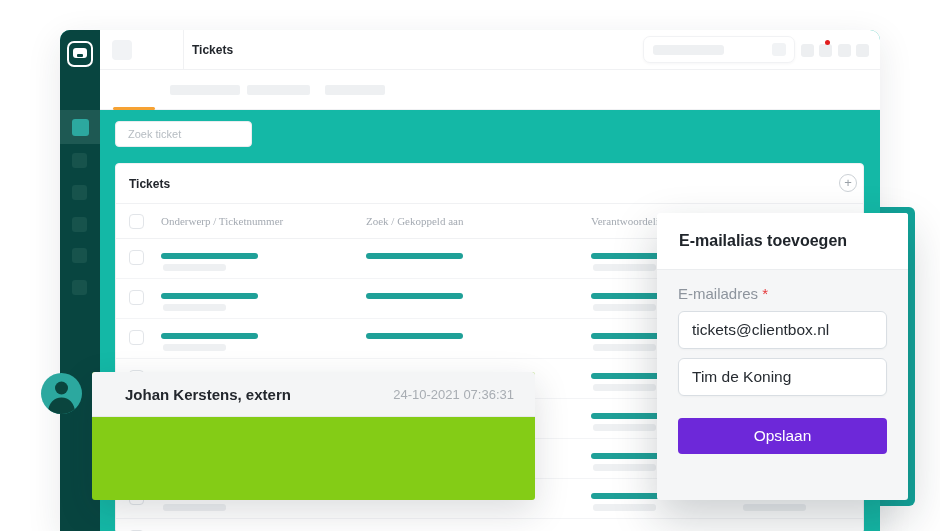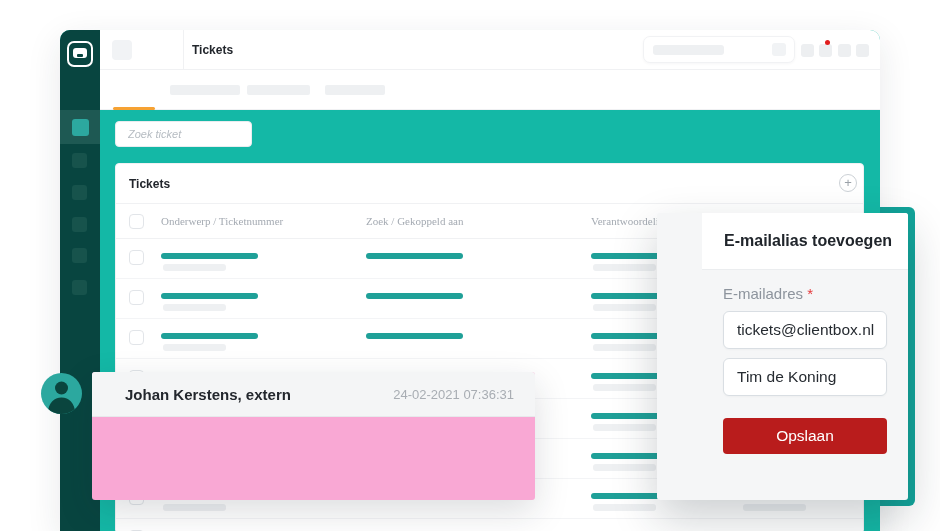--- a/index.html
+++ b/index.html
@@ -38,21 +38,21 @@
   .tb-dot { left:725px; top:10px; width:5px; height:5px; background:#e11d1d; border-radius:50%; }
 
   
   .tabbar { left:40px; top:40px; width:780px; height:40px; background:#fff; border-bottom:1px solid #f0f1f3; }
   .tab-active { left:13px; top:0; line-height:40px; font-size:11px; font-weight:bold; color:#22262c; }
   .tab-underline { left:13px; top:37px; width:42px; height:3px; background:#f6a233; border-radius:2px; }
   .tab-skel { top:15px; height:10px; background:#eef0f2; border-radius:2px; }
 
   
   .zoek { left:55px; top:91px; width:137px; height:26px; background:#fff; border:1px solid #e9ecef;
-    border-radius:4px; font-size:11px; padding-left:12px; color:#565c63; outline:none;font-style:italic; }
+    border-radius:4px; font-size:11px; padding-left:12px; color:#565c63; outline:none; }
   .zoek::placeholder { color:#b6bcc2; }
 
   
   .card { left:55px; top:133px; width:749px; height:368px; background:#fff;
     border:1px solid #f0f1f3; border-radius:4px 4px 0 0; }
   .card-title-row { left:0; top:0; width:100%; height:40px; border-bottom:1px solid #f0f1f3; }
   .card-title { left:13px; top:0; line-height:40px; font-size:12px; font-weight:bold; color:#22262c; }
   .plus-btn { left:723px; top:10px; width:18px; height:18px; border:1px solid #ccd1d6; border-radius:50%;
     color:#9aa1a8; font-size:13px; line-height:16px; text-align:center; background:#fff; }
   .thead { left:0; top:40px; width:100%; height:35px; border-bottom:1px solid #f0f1f3; }
@@ -60,43 +60,43 @@
   .th { top:0; line-height:35px; font-size:11px; color:#a4aab2; white-space:nowrap;font-family:Liberation Serif, serif; }
   .rows { left:0; top:75px; width:100%; }
   .trow { position:relative; width:100%; height:40px; border-bottom:1px solid #f3f4f6; background:#fff; }
   .bar-teal { position:absolute; top:14px; height:6px; background:#1fa098; border-radius:3px; }
   .bar-gray { position:absolute; top:25px; height:7px; background:#eef0f2; border-radius:3px; }
 
   
   .avatar { left:41px; top:373px; width:41px; height:41px; z-index:5; }
 
   
-  .popup { left:92px; top:372px; width:443px; height:128px; background:#f9a8d4; border-radius:3px;
+  .popup { left:92px; top:372px; width:443px; height:128px; background:#84cc16; border-radius:3px;
     z-index:4; box-shadow:0 12px 35px rgba(25,35,45,.15); }
   .popup-head { left:0; top:0; width:100%; height:45px; background:#f4f5f6; border-radius:3px 3px 0 0;
     border-bottom:1px solid #e7e9eb; display:flex; align-items:center; }
   .popup-author { margin-left:33px; font-size:15px; font-weight:bold; color:#23272d; }
   .popup-time { margin-left:auto; margin-right:21px; font-size:13px; color:#a8adb3; }
   .popup-body { padding:17px 20px 0 33px; font-size:13.5px; color:#3e444b; line-height:24px; }
   .popup-line { white-space:nowrap; }
 
   
   .modal { left:657px; top:213px; width:251px; height:287px; background:#f5f6f7; border-radius:3px;
-    z-index:6; overflow:hidden; box-shadow:0 18px 45px rgba(25,35,45,.22);padding-left:45px; }
+    z-index:6; overflow:hidden; box-shadow:0 18px 45px rgba(25,35,45,.22); }
   .modal-head { width:100%; height:57px; background:#fff; border-bottom:1px solid #ebedef;
     display:flex; align-items:center; padding-left:22px; }
   .modal-title { font-size:16px; font-weight:bold; color:#20252b; }
   .modal-body { padding:0 21px; }
   .fld-label { margin-top:15px; font-size:15px; color:#8d949d; }
   .fld-label.second { margin-top:11px; }
   .req { color:#e5383b; }
   .fld-input { margin-top:9px; width:100%; height:38px; background:#fff; border:1px solid #d9dee3;
     border-radius:6px; font-size:15.5px; color:#262b31; padding-left:13px; outline:none;
     font-family:"Liberation Sans", sans-serif; box-shadow:0 1px 2px rgba(20,30,40,.03); }
-  .save-btn { margin-top:22px; width:100%; height:36px; background:#b91c1c; color:#fff; border:none;
+  .save-btn { margin-top:22px; width:100%; height:36px; background:#6d28d9; color:#fff; border:none;
     border-radius:4px; font-size:15.5px; font-family:"Liberation Sans", sans-serif; cursor:pointer; }
 </style>
 </head>
 <body>
 
 <div class="abs accent-bar"></div>
 
 <div class="abs window">
 
   <aside class="abs sidebar">
@@ -247,21 +247,21 @@
     <g clip-path="url(#avclip)">
       <circle cx="20.5" cy="15" r="6.5" fill="#0a453e"></circle>
       <path d="M6.5 41 C7.5 29.5 13 24.5 20.5 24.5 C28 24.5 33.5 29.5 34.5 41 Z" fill="#0a453e"></path>
     </g>
   </svg>
 </div>
 
 <div class="abs popup">
   <div class="popup-head">
     <span class="popup-author">Johan Kerstens, extern</span>
-    <span class="popup-time">24-02-2021 07:36:31</span>
+    <span class="popup-time">24-10-2021 07:36:31</span>
   </div>
 </div>
 
 <div class="abs modal">
   <div class="modal-head">
     <span class="modal-title">E-mailalias toevoegen</span>
   </div>
   <div class="modal-body">
     <div class="fld-label">
       <span>E-mailadres</span>

